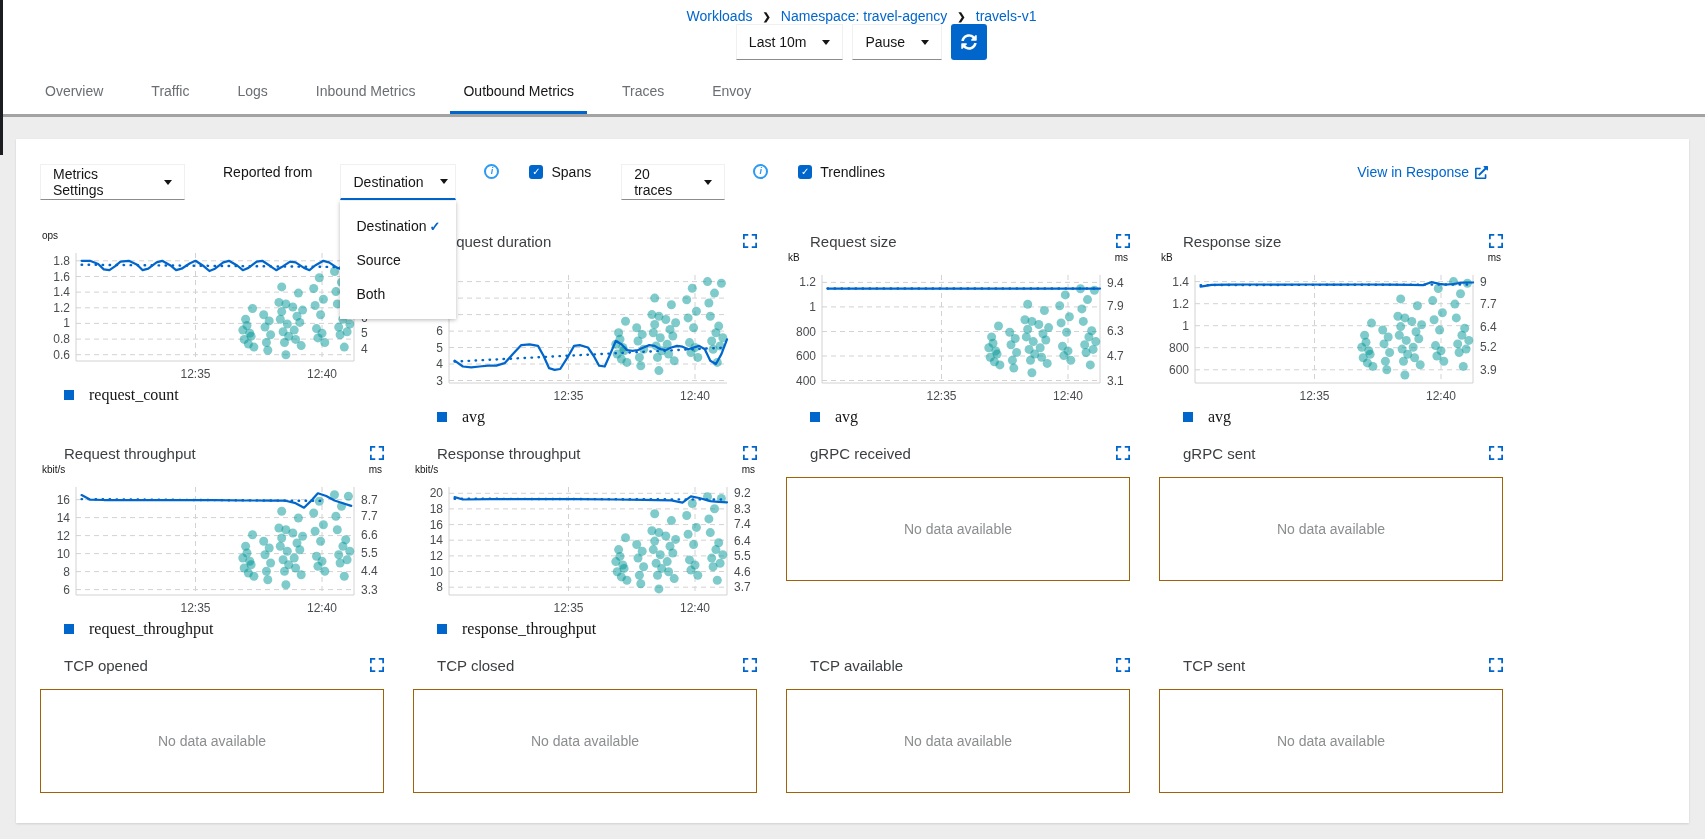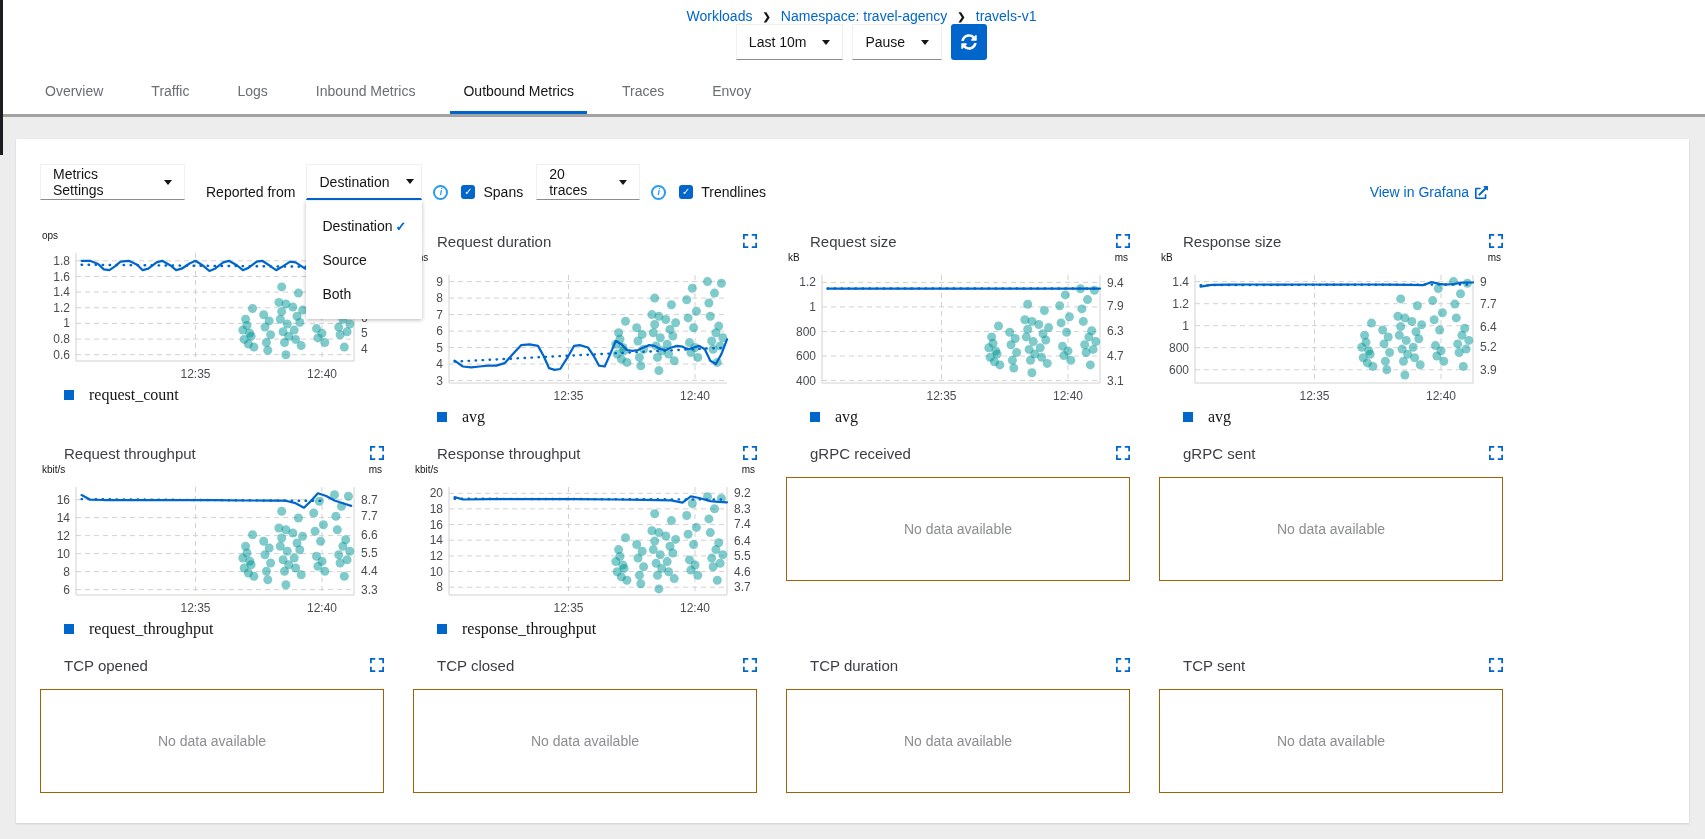--- a/index.html
+++ b/index.html
@@ -32,21 +32,21 @@
   
   .tabs { background:#fff; border-bottom:3px solid #a3a3a3; padding-left:21px; display:flex; }
   .tab { padding:15px 13px; margin:0 11px; font-size:14px; color:#6a6e73; cursor:pointer; white-space:nowrap; }
   .tab.active { color:#151515; box-shadow:inset 0 -3px 0 #0066cc; }
 
   
   .content { padding:22px 16px 16px; }
   .card { background:#fff; box-shadow:0 1px 2px rgba(3,3,3,.12); padding:25px 0 30px; min-height:622px; }
   .inner { width:1496px; }
 
-  .toolbar { display:flex; align-items:flex-end; padding:0 24px; gap:11px; }
+  .toolbar { display:flex; align-items:flex-start; padding:0 24px; gap:28px; }
   .toolbar .lbl { font-size:14px; margin-left:10px; }
   .select-wrap { position:relative; }
   .menu { position:absolute; top:37px; left:0; width:116px; background:#fff; box-shadow:0 1px 4px rgba(3,3,3,.28); padding:8px 0; z-index:50; }
   .menu-item { padding:9px 16px; font-size:14px; display:flex; justify-content:space-between; align-items:center; cursor:pointer; }
   .menu-check { color:#0066cc; font-weight:bold; font-size:13px; }
 
   .info-icon { width:15px; height:15px; border:2px solid #2b9af3; border-radius:50%; color:#2b9af3; font-size:9px; font-weight:700; font-style:italic; display:inline-flex; align-items:center; justify-content:center; line-height:1; flex:none; cursor:pointer; }
   .chk { display:inline-flex; align-items:center; gap:8px; font-size:14px; cursor:pointer; margin:0 2px; }
   .checkbox { width:14px; height:14px; background:#0066cc; border-radius:3px; color:#fff; font-size:10px; display:inline-flex; align-items:center; justify-content:center; line-height:1; }
   .spacer { flex:1; }
@@ -143,21 +143,21 @@
           <span>20 traces</span>
           <span class="caret"></span>
         </div>
         <span class="info-icon">i</span>
         <label class="chk">
           <span class="checkbox">✓</span>
           <span>Trendlines</span>
         </label>
         <span class="spacer"></span>
         <a class="grafana-link">
-          <span>View in Grafana</span>
+          <span>View in Response</span>
           <span style="display:flex;">
             <svg width="13" height="13" viewBox="0 0 512 512">
                 <path fill="#0066cc" d="M432,320H400a16,16,0,0,0-16,16V448H64V128H208a16,16,0,0,0,16-16V80a16,16,0,0,0-16-16H48A48,48,0,0,0,0,112V464a48,48,0,0,0,48,48H400a48,48,0,0,0,48-48V336A16,16,0,0,0,432,320ZM488,0h-128c-21.37,0-32.05,25.91-17,41l35.73,35.73L135,320.37a24,24,0,0,0,0,34L157.67,377a24,24,0,0,0,34,0L435.28,133.32,471,169c15,15,41,4.5,41-17V24A24,24,0,0,0,488,0Z"></path>
               </svg>
           </span>
         </a>
       </div>
       <div class="grid" id="charts-grid">
           <div class="chart-cell">
             <div class="units">
@@ -807,21 +807,21 @@
                   <path d="M1 6V1h5 M10 1h5v5 M15 10v5h-5 M6 15H1v-5" stroke="#0066cc" stroke-width="2" fill="none"></path>
                 </svg>
               </span>
             </div>
             <div class="nodata-box">
               <span>No data available</span>
             </div>
           </div>
           <div class="chart-cell">
             <div class="chart-head">
-              <span class="chart-title">TCP duration</span>
+              <span class="chart-title">TCP available</span>
               <span class="expand-icon">
                 <svg width="14" height="14" viewBox="0 0 16 16">
                   <path d="M1 6V1h5 M10 1h5v5 M15 10v5h-5 M6 15H1v-5" stroke="#0066cc" stroke-width="2" fill="none"></path>
                 </svg>
               </span>
             </div>
             <div class="nodata-box">
               <span>No data available</span>
             </div>
           </div>

